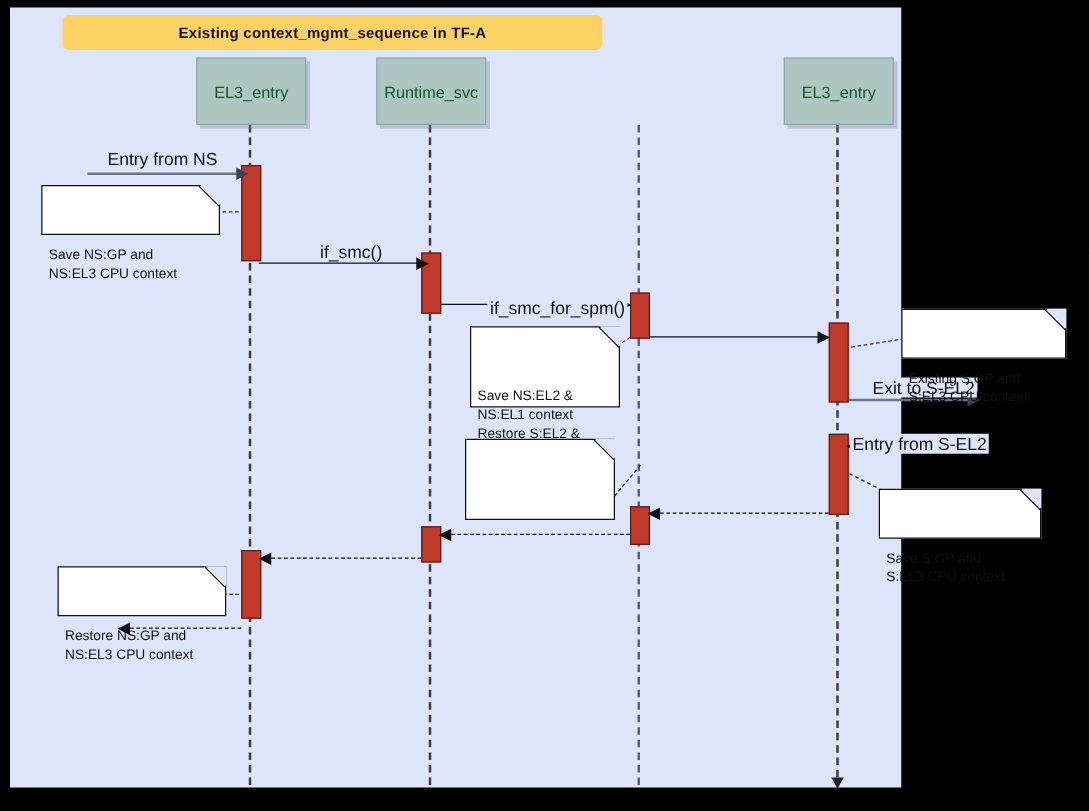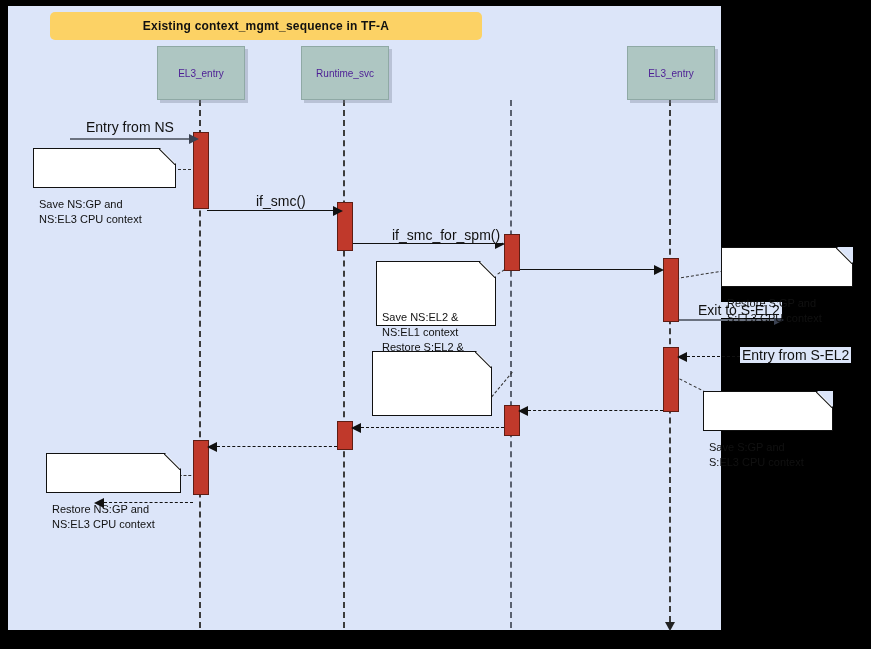--- a/index.html
+++ b/index.html
@@ -29,21 +29,21 @@
     letter-spacing:.2px;
   }
   
   .head{
     position:absolute;
     height:52px;
     background:#aec6c2;
     border:1px solid #8fa9a5;
     box-shadow:3px 3px 0 rgba(120,130,150,.35);
     display:flex;align-items:center;justify-content:center;
-    font-size:10px;color:#4c1d95;
+    font-size:13px;color:#14532d;
   }
   
   .lifeline{
     position:absolute;
     width:0;
     border-left:2px dashed #3c3c3c;
   }
   .lifeline.thin{border-left:2px dashed #5a6170;}
   
   .lifeline-end{
@@ -176,32 +176,32 @@
     <div class="msg gray" style="left:62px;top:132px;width:120px;"></div>
     <div class="arrow-r gray" style="left:181px;top:128px;"></div>
     <div class="msg-label" style="left:76px;top:113px;">Entry from NS</div>
 
     <div class="msg solid" style="left:199px;top:204px;width:128px;"></div>
     <div class="arrow-r" style="left:325px;top:200px;"></div>
     <div class="msg-label" style="left:246px;top:187px;">if_smc()</div>
 
     <div class="msg solid" style="left:343px;top:237px;width:145px;"></div>
     <div class="arrow-r" style="left:487px;top:233px;"></div>
-    <div class="msg-label" style="left:382px;top:221px;">if_smc_for_spm()</div>
+    <div class="msg-label" style="left:382px;top:232px;">if_smc_for_spm()</div>
 
     <div class="msg solid" style="left:510px;top:263px;width:137px;"></div>
     <div class="arrow-r" style="left:646px;top:259px;"></div>
 
     <div class="msg gray" style="left:669px;top:313px;width:100px;"></div>
     <div class="arrow-r gray" style="left:766px;top:309px;"></div>
     <div class="msg-label" style="left:688px;top:296px;">Exit to S-EL2</div>
 
     <div class="msg dashed" style="left:679px;top:350px;width:98px;"></div>
     <div class="arrow-l" style="left:669px;top:346px;"></div>
-    <div class="msg-label" style="left:732px;top:341px;">Entry from S-EL2</div>
+    <div class="msg-label" style="left:672px;top:341px;">Entry from S-EL2</div>
 
     <div class="msg dashed" style="left:520px;top:404px;width:135px;"></div>
     <div class="arrow-l" style="left:510px;top:400px;"></div>
 
     <div class="msg dashed" style="left:353px;top:421px;width:143px;"></div>
     <div class="arrow-l" style="left:343px;top:417px;"></div>
 
     <div class="msg dashed" style="left:209px;top:440px;width:120px;"></div>
     <div class="arrow-l" style="left:199px;top:436px;"></div>
 
@@ -227,21 +227,21 @@
       <span class="fold-edge"></span>
       <span>Save NS:EL2 &amp;
 NS:EL1 context
 Restore S:EL2 &amp;
 S:EL1 context.</span>
     </div>
 
     <div class="note" style="left:713px;top:241px;width:132px;height:40px;">
       <span class="fold"></span>
       <span class="fold-edge"></span>
-      <span>Restore S:GP and
+      <span>Existing S:GP and
 S:EL3 CPU context</span>
     </div>
 
     <div class="note" style="left:364px;top:345px;width:120px;height:65px;">
       <span class="fold"></span>
       <span class="fold-edge"></span>
     </div>
 
     <div class="note" style="left:695px;top:385px;width:130px;height:40px;">
       <span class="fold"></span>

